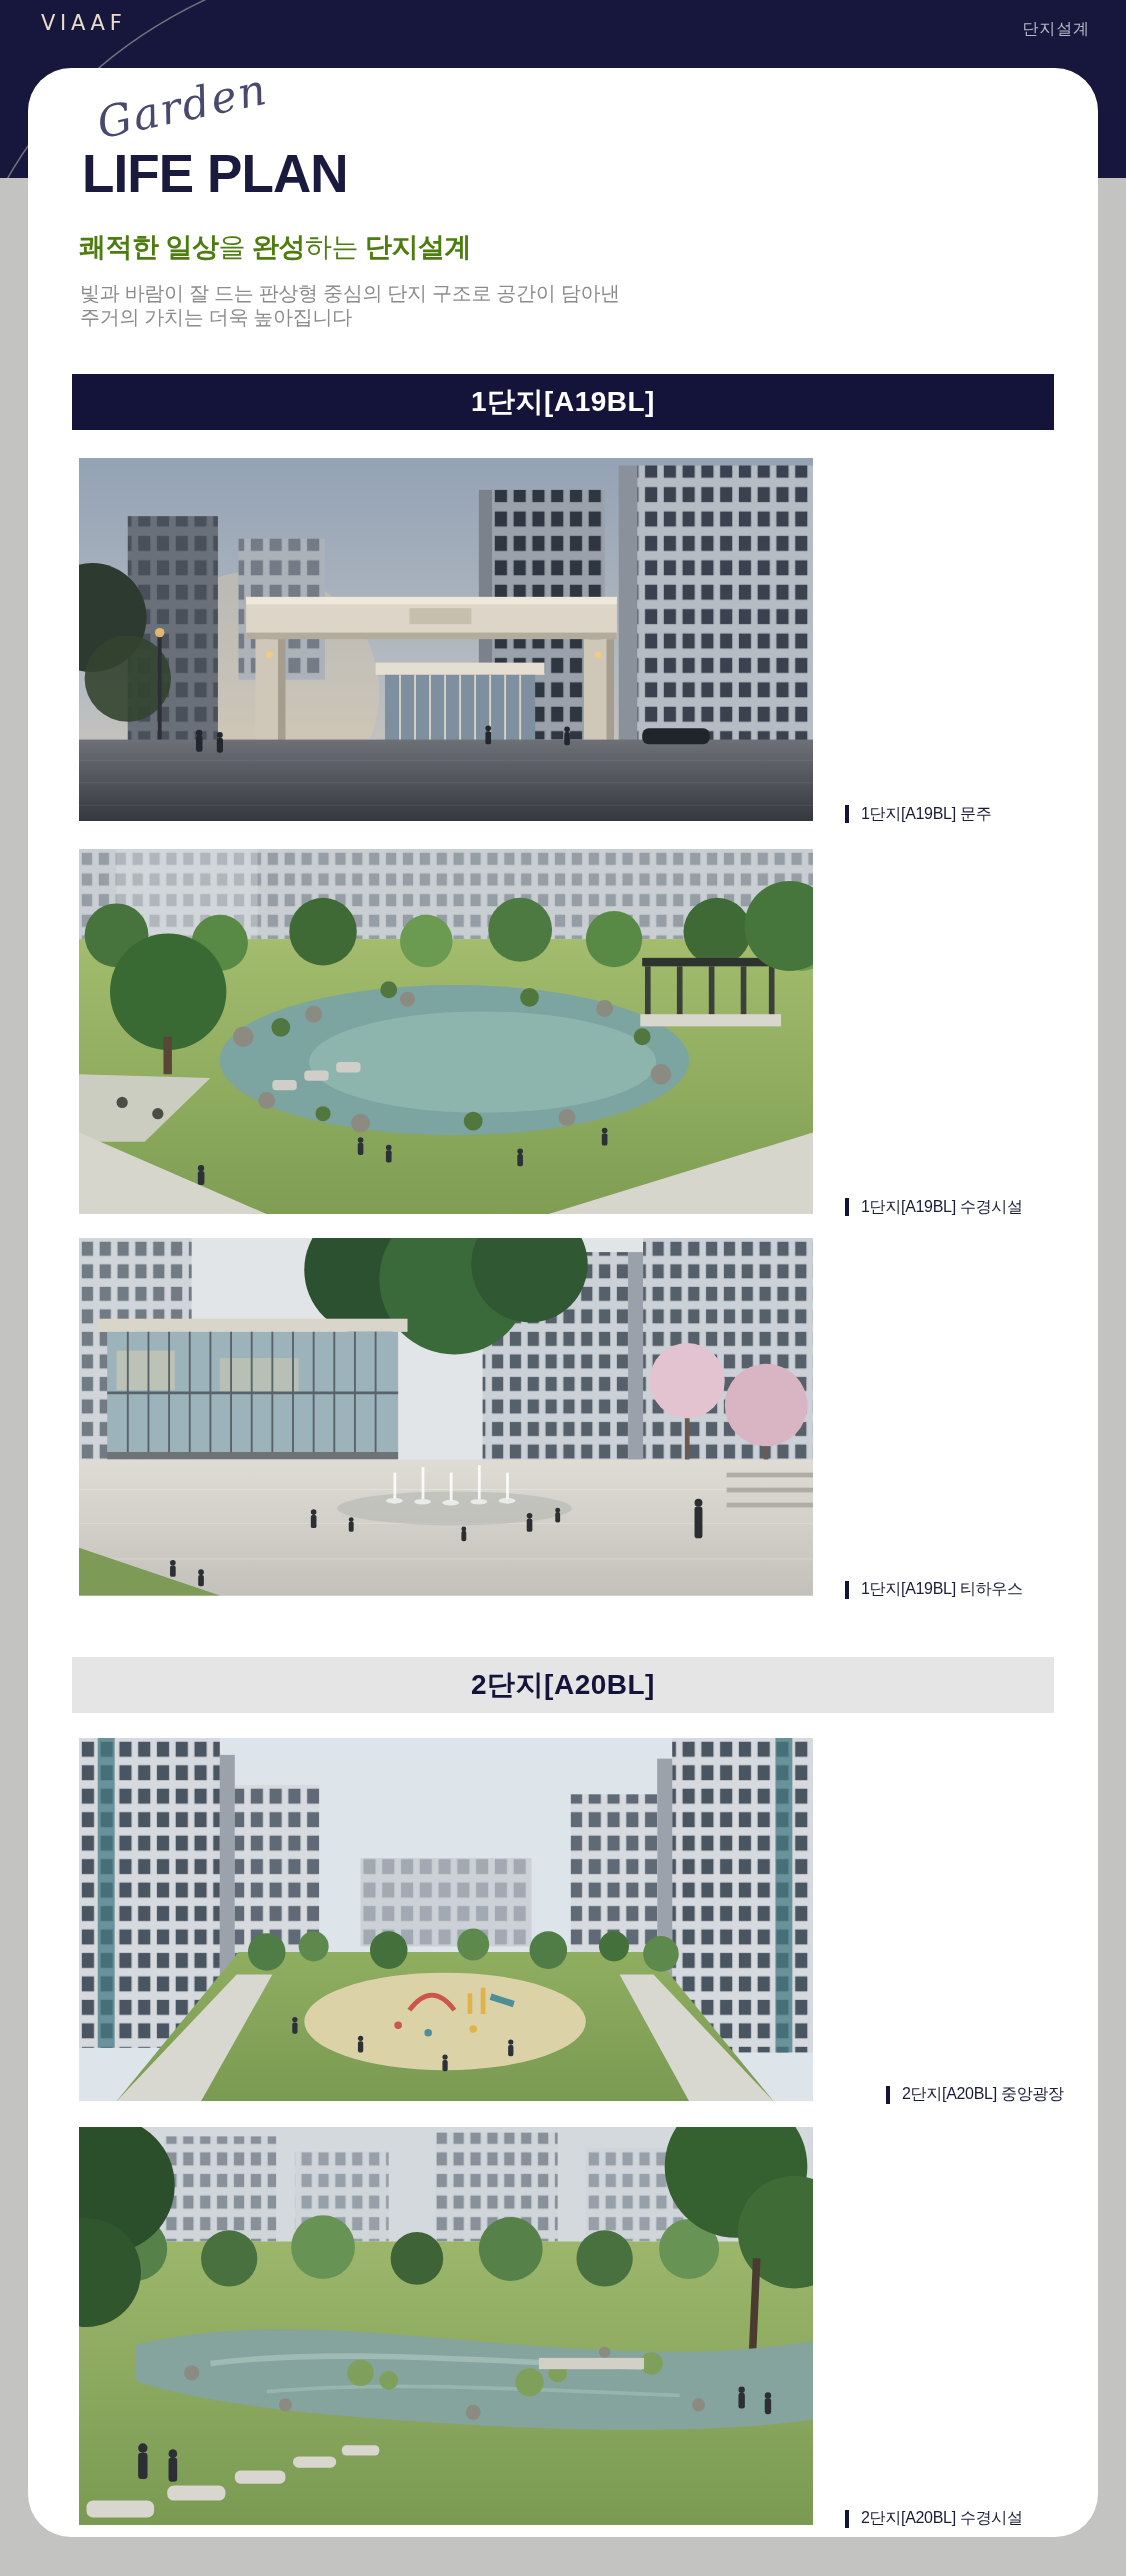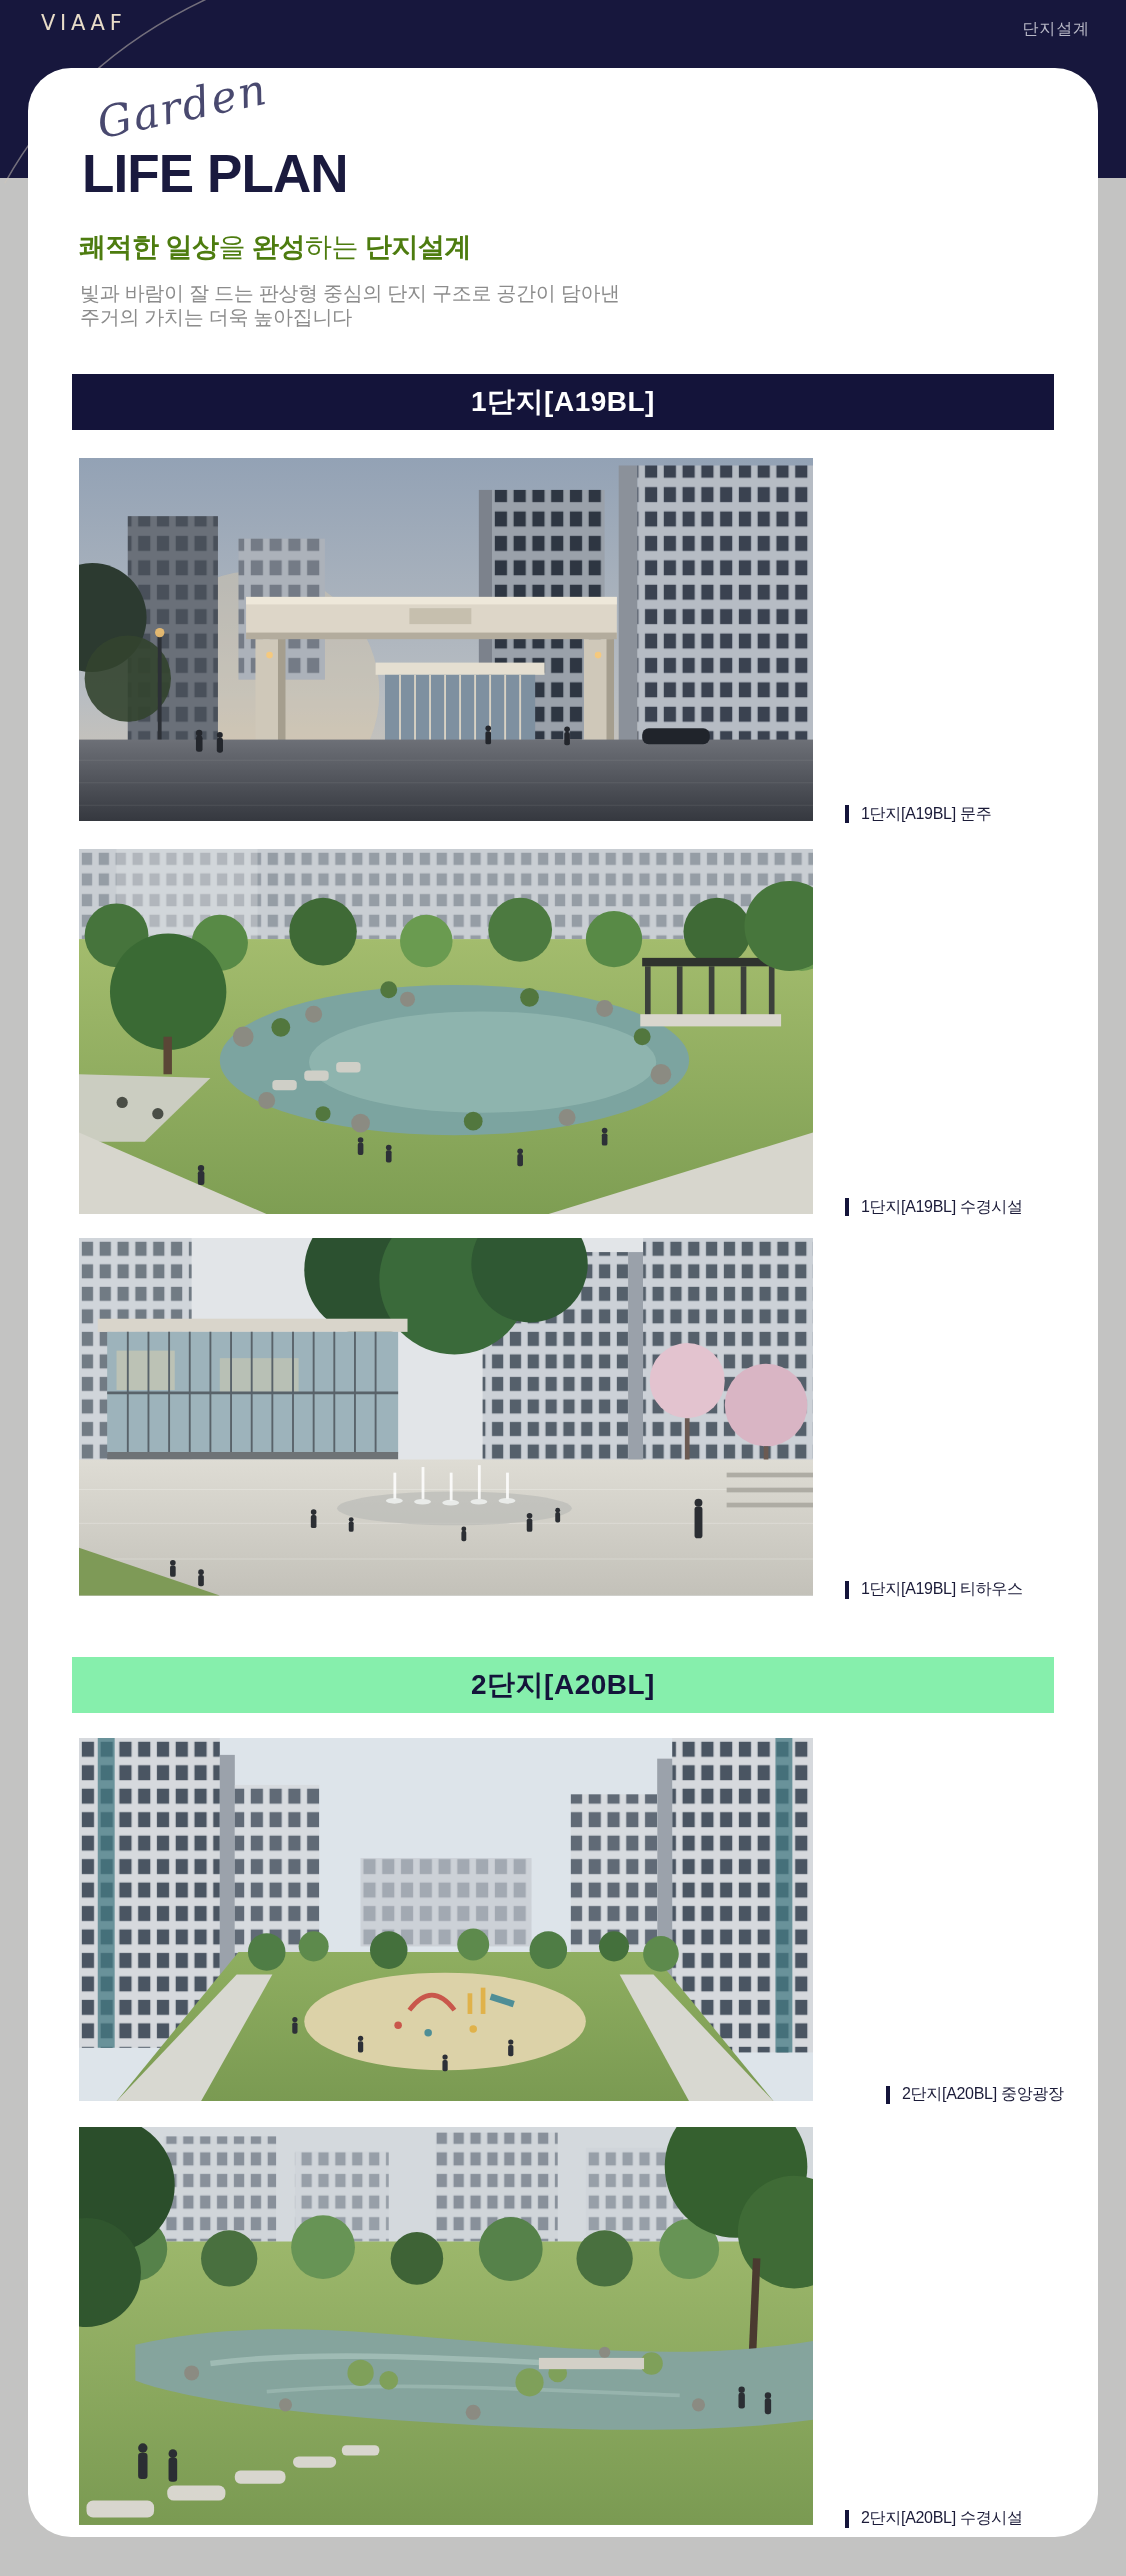--- a/index.html
+++ b/index.html
@@ -46,21 +46,21 @@
   .desc{
     position:absolute;left:51px;top:212px;margin:1px;
     font-size:20px;line-height:24.4px;color:#8c8c8c;letter-spacing:-0.3px;
   }
   .banner{
     margin:0 44px;height:56px;
     display:flex;align-items:center;justify-content:center;
     font-size:28px;font-weight:600;letter-spacing:0.5px;
   }
   .banner-navy{background:#14143a;color:#ffffff;}
-  .banner-gray{background:#86efac;color:#14143a;margin-top:61px;}
+  .banner-gray{background:#e5e5e5;color:#14143a;margin-top:61px;}
   .fig{display:flex;align-items:flex-end;padding-left:51px;}
   .fig .img{width:734px;overflow:hidden;background:#dfe3e6;flex:0 0 734px;}
   .fig .img svg{display:block;width:734px;}
   .fig1{margin-top:28px;} .fig1 .img{height:363px;}
   .fig2{margin-top:28px;} .fig2 .img{height:365px;}
   .fig3{margin-top:24.4px;} .fig3 .img{height:358px;}
   .fig4{margin-top:25px;gap:41px;} .fig4 .img{height:363px;}
   .fig5{margin-top:26px;} .fig5 .img{height:398px;}
   .cap{
     margin:0 0 -3.8px 32px;display:flex;align-items:center;gap:12.2px;white-space:nowrap;

